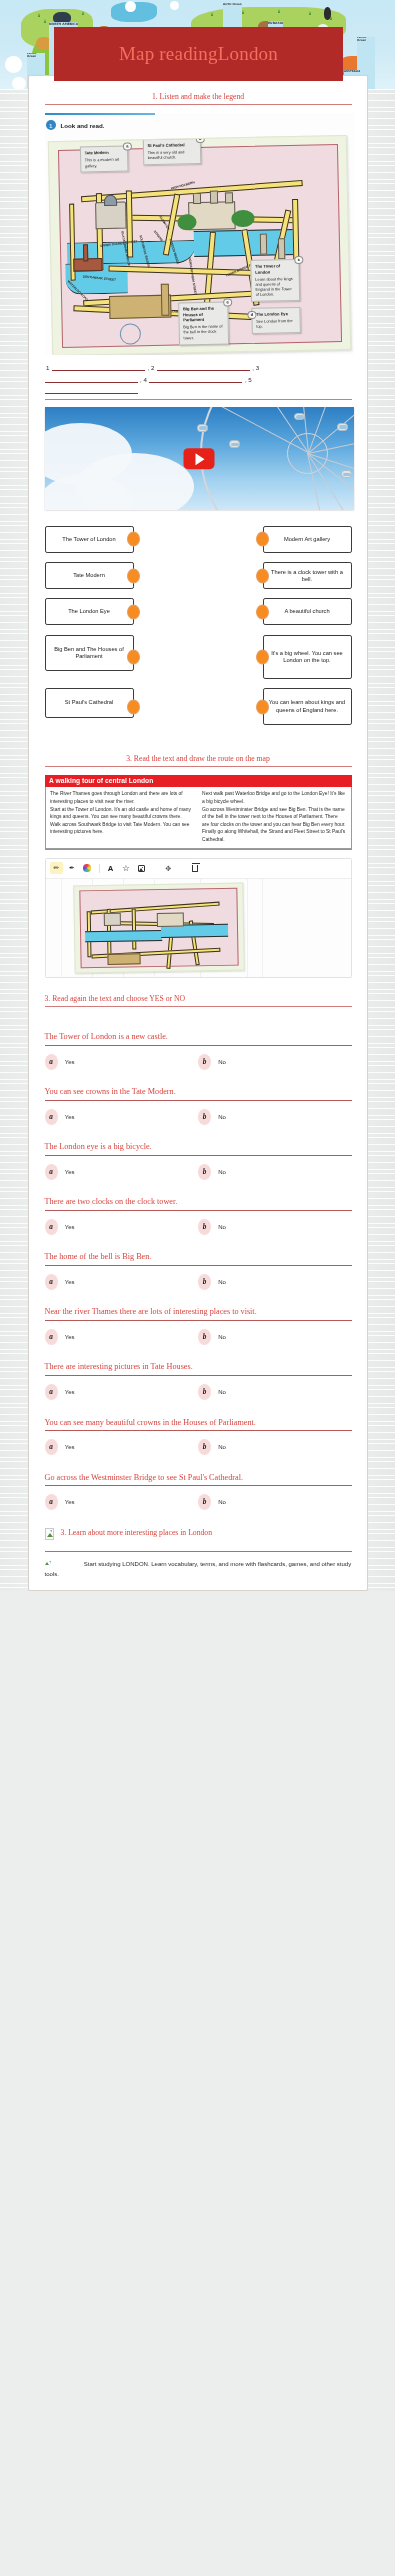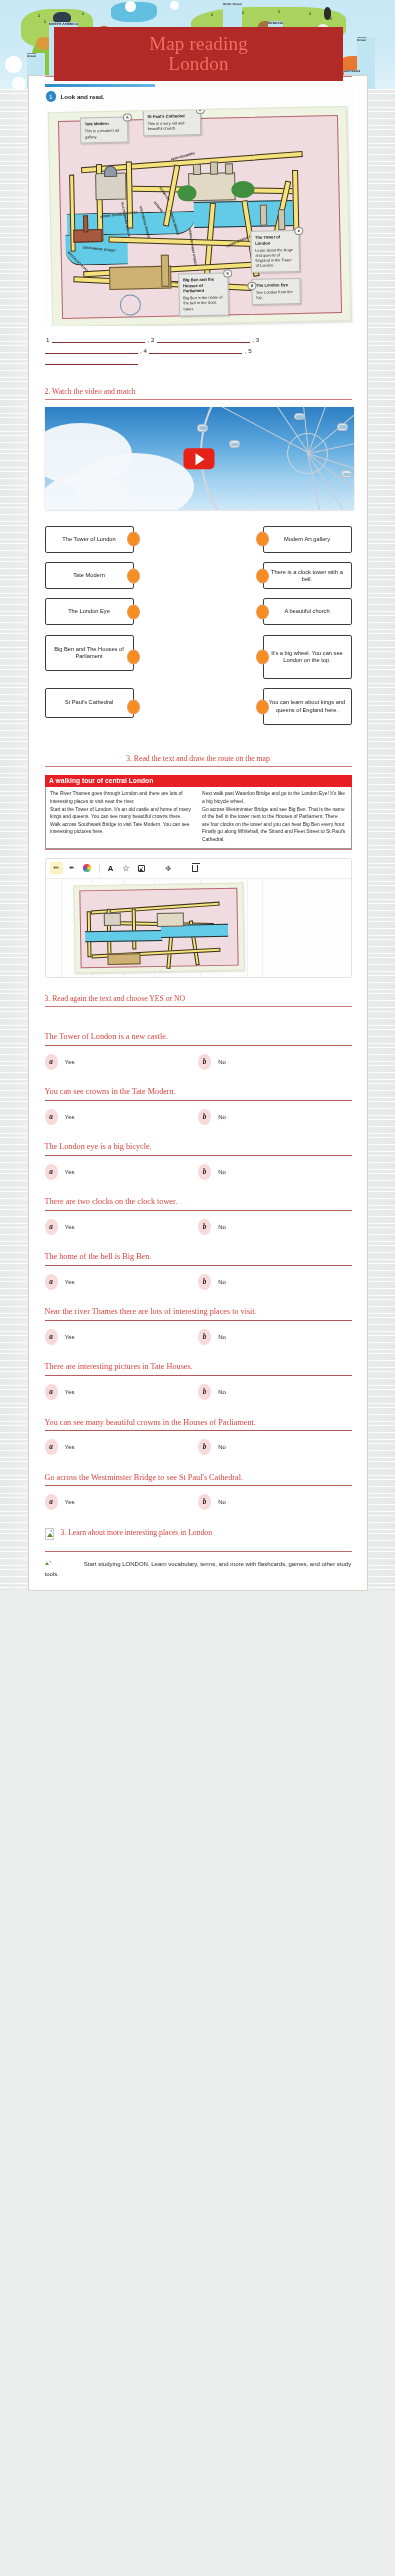--- a/index.html
+++ b/index.html
@@ -45,21 +45,21 @@
     background:#fff;
   }
   .hero .tree{
     position:absolute; width:0;height:0;
     border-left:1.5px solid transparent;border-right:1.5px solid transparent;
     border-bottom:4.6px solid #3f8f3f;
   }
   .hero .title-band{
     position:absolute; left:54px; top:27px; width:289px; height:54px;
     background:#b22a28;
-    display:flex; flex-direction:column; align-items:center; justify-content:center;
+    display:flex; flex-direction:row; align-items:center; justify-content:center;
     z-index:5;
   }
   .hero .title-band .t{
     font-family:"Liberation Serif", serif;
     color:#f1705f;
     font-size:19px;
     line-height:1.03;
     text-align:center;
     letter-spacing:0.2px;
   }
@@ -391,20 +391,21 @@
 
     <div class="title-band">
       <div class="t">Map reading</div>
       <div class="t">London</div>
     </div>
   </div>
 
   <div class="card">
   <div class="inner">
 
+    <div class="sec-head">1. Listen and make the legend</div>
     <div class="rule"></div>
 
 
     <div class="mapfig">
       <div class="topbar"></div>
       <div class="lookread">
         <div class="badge1">1</div>
         <div class="lr-text">Look and read.</div>
       </div>
 
@@ -503,21 +504,20 @@
         <span class="bline"></span>
         <span class="bnum">, 4</span>
         <span class="bline"></span>
         <span class="bnum">, 5</span>
       </div>
       <div class="blankrow">
         <span class="bline"></span>
       </div>
     </div>
 
-    <div class="sec-head left">2. Watch the video and match</div>
     <div class="rule"></div>
 
     <div class="video">
       <div class="cloud" style="left:-15.5px;top:15.5px;width:103px;height:62px;"></div>
       <div class="cloud" style="left:31px;top:46px;width:118px;height:67px;"></div>
       <div class="cloud" style="left:-5.2px;top:67px;width:93px;height:57px;"></div>
       <div class="rim" style="left:155px;top:-62px;width:216px;height:216px;"></div>
       <div class="rim" style="left:242px;top:26px;width:41px;height:41px;border-width:1.5px;"></div>
       <div class="spoke" style="left:263px;top:46px;width:113px;transform:rotate(18deg);"></div>
       <div class="spoke" style="left:263px;top:46px;width:113px;transform:rotate(38deg);"></div>

